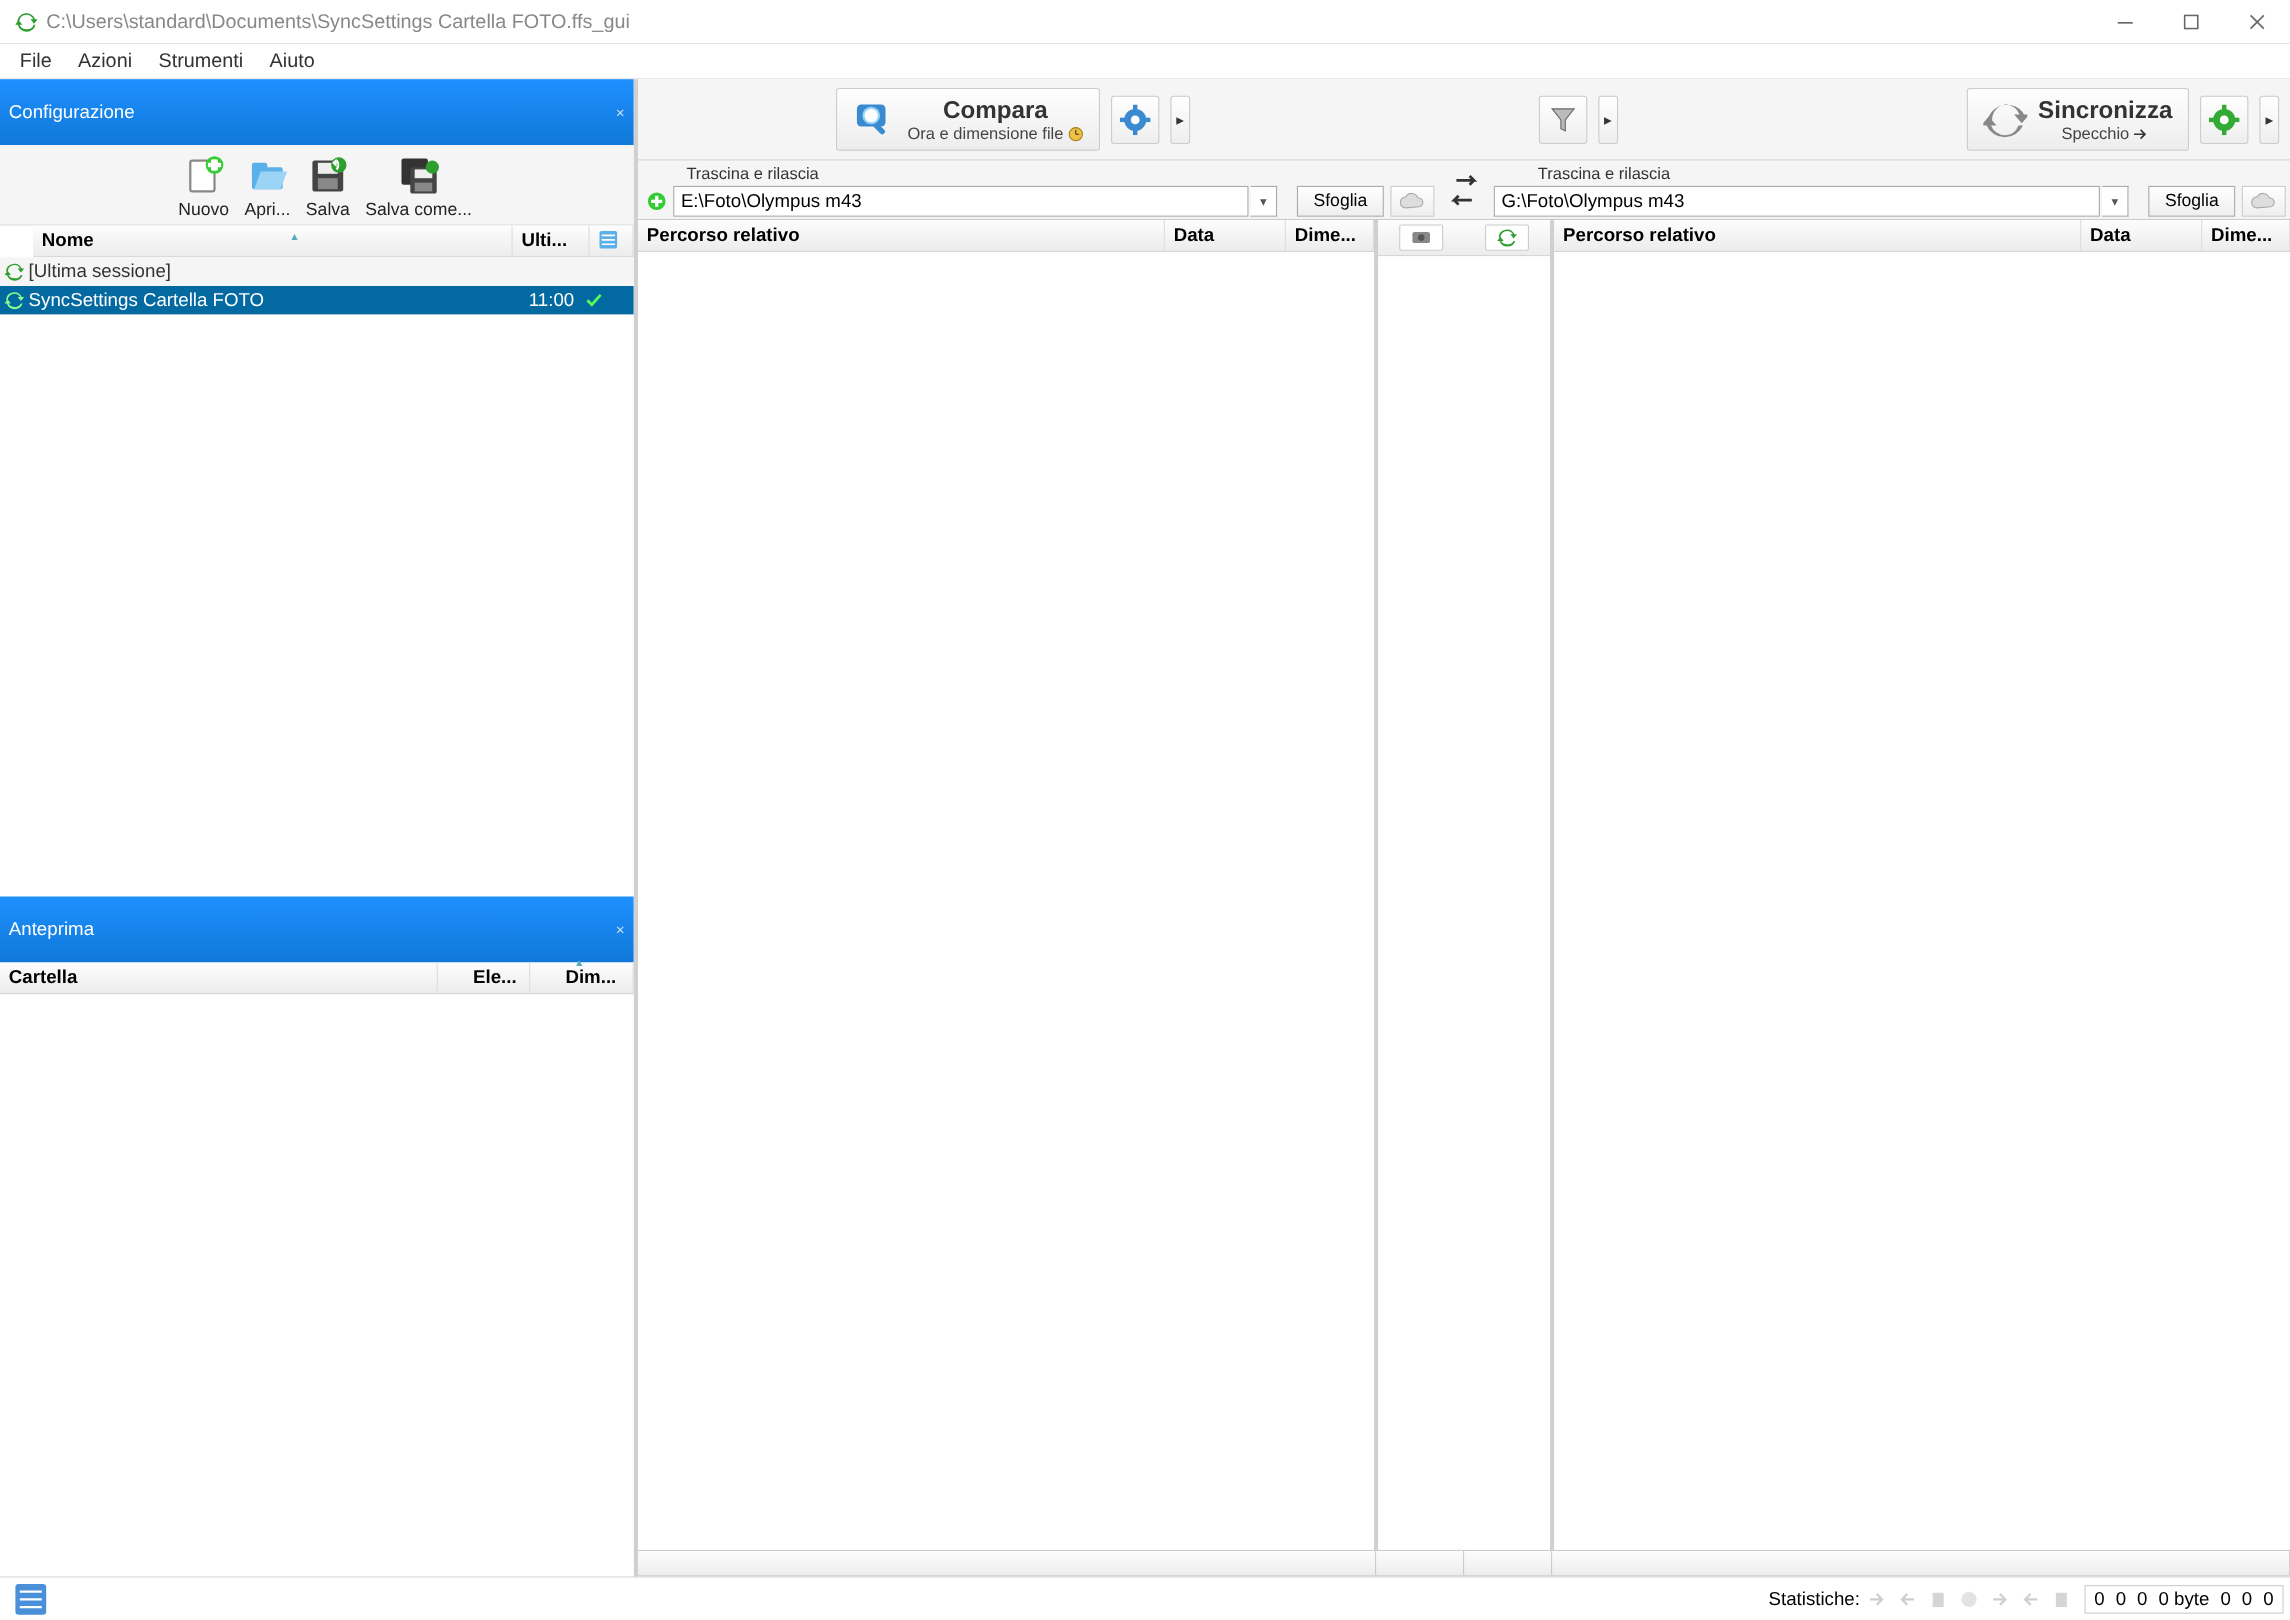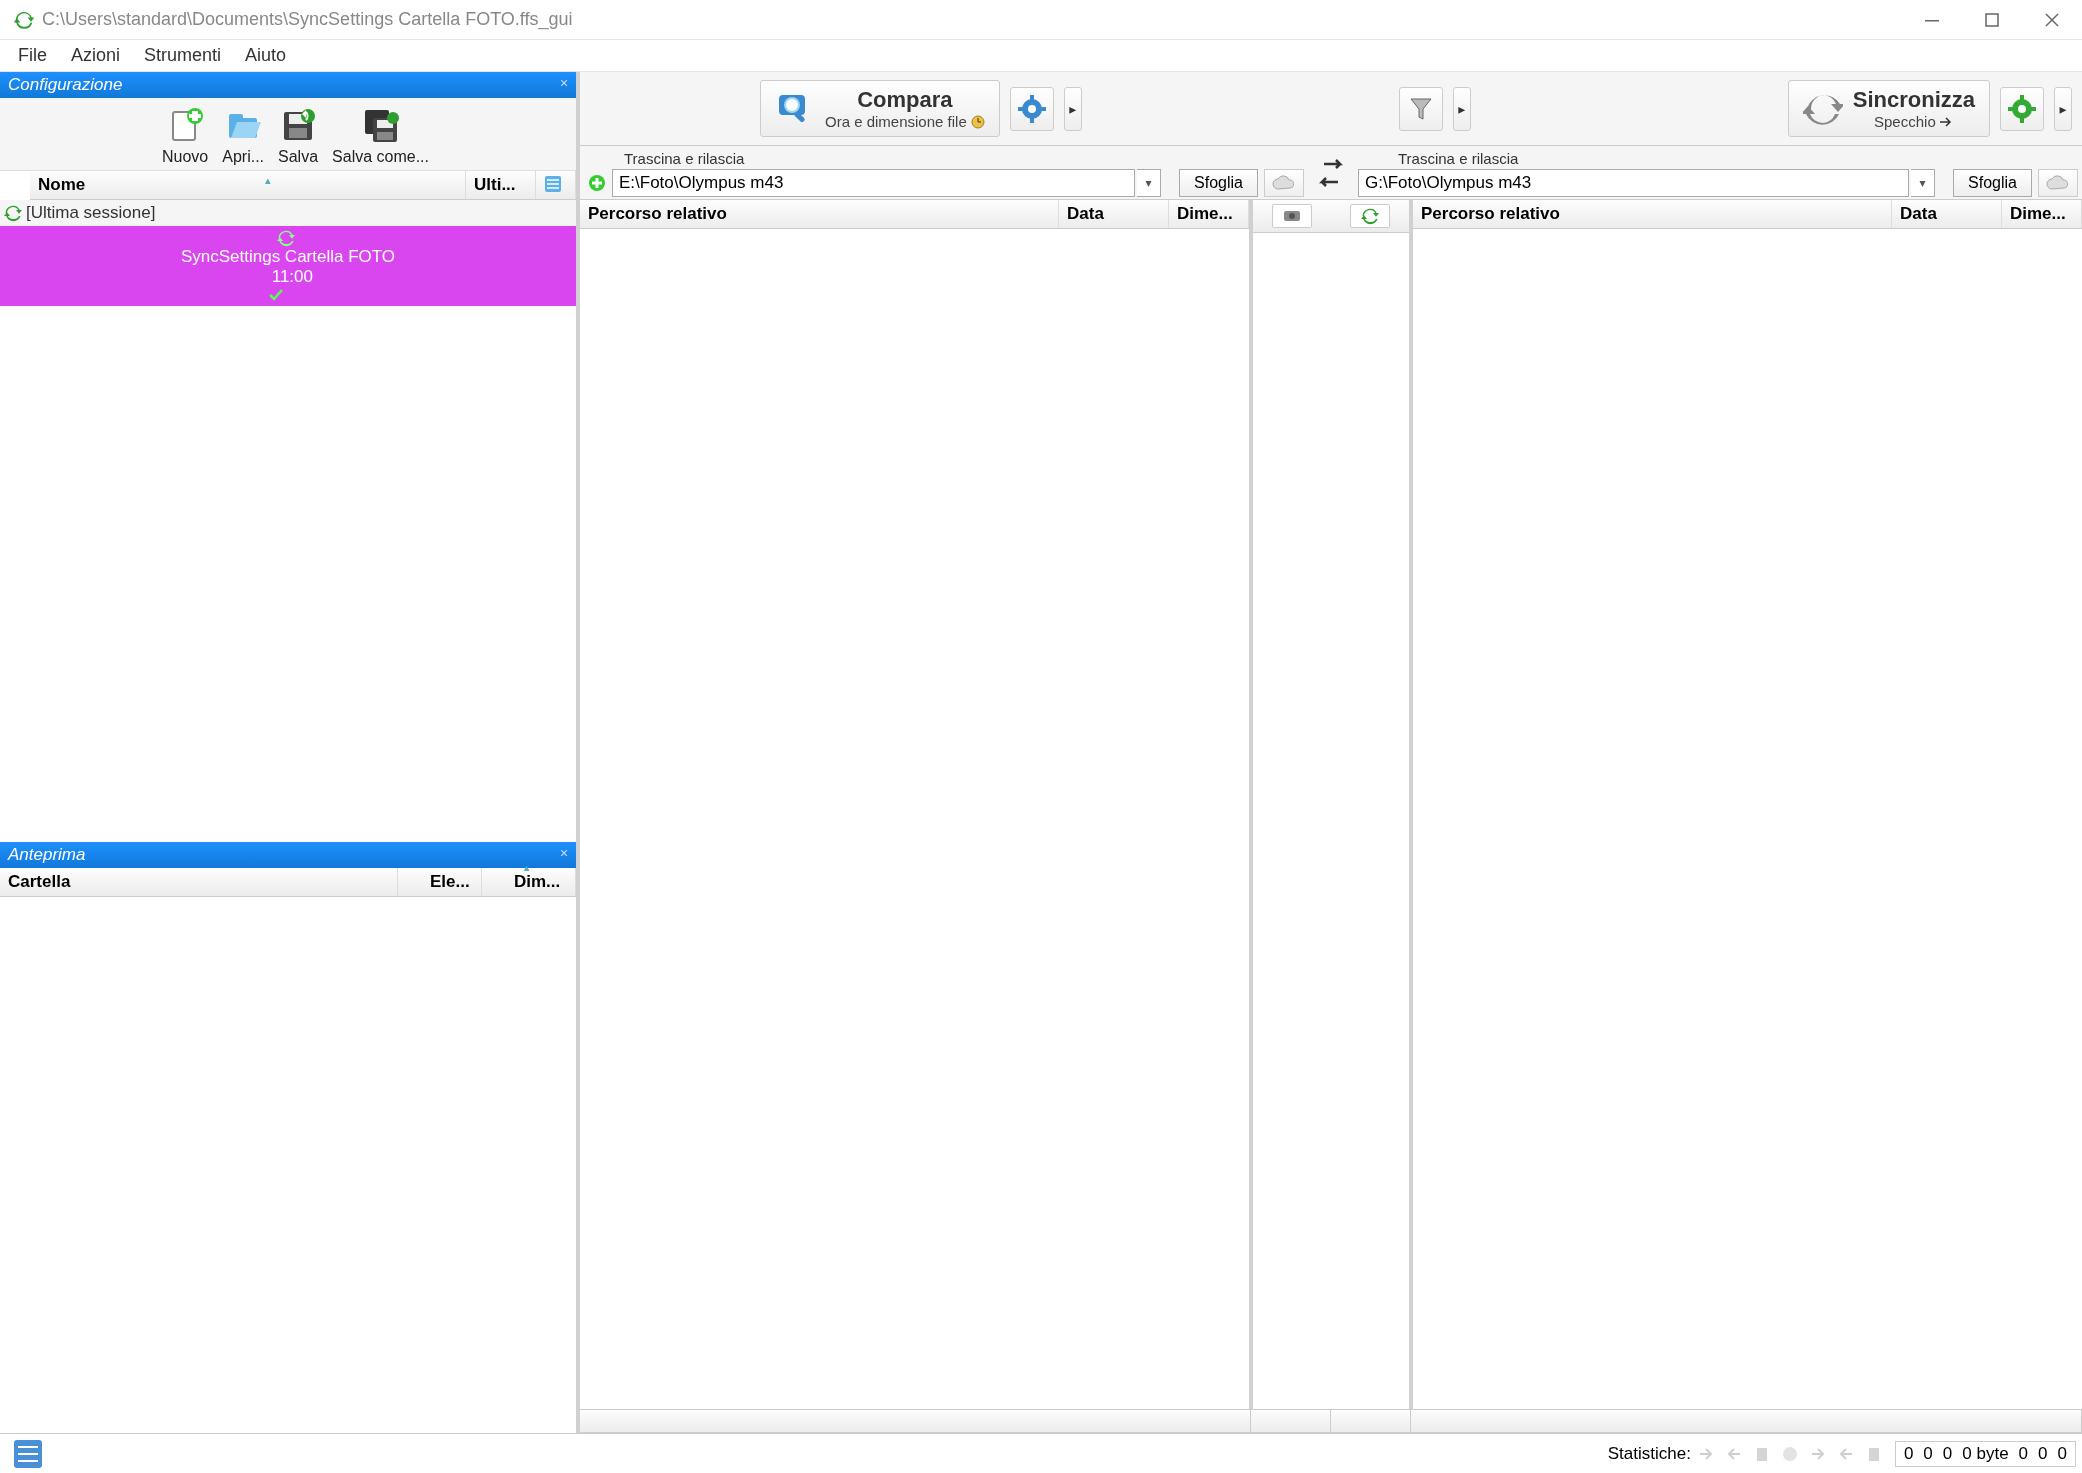--- a/index.html
+++ b/index.html
@@ -15,21 +15,21 @@
 
 .menubar { height: 32px; display: flex; align-items: center; background: #fff; padding: 0 6px; border-bottom: 1px solid #e5e5e5; }
 .menubar .menu-item { padding: 4px 12px; color: #333; font-size: 18px; }
 
 
 .main { display: flex; height: calc(100% - 40px - 32px - 40px); }
 .left-pane { width: 580px; display: flex; flex-direction: column; border-right: 4px solid #d0d0d0; }
 .right-pane { flex: 1; display: flex; flex-direction: column; background: #fff; }
 
 
-.panel-header { background: linear-gradient(#1e90ff,#1078d8); color: #fff; padding: 3px 8px; font-size: 17px; display: flex; align-items: flex-start; font-style: italic; }
+.panel-header { background: linear-gradient(#1e90ff,#1078d8); color: #fff; padding: 20px 8px; font-size: 17px; display: flex; align-items: center; }
 .panel-header .close-x { margin-left: auto; cursor: pointer; color: #cde; font-size: 14px; }
 
 
 .cfg-toolbar { background: #f5f5f5; padding: 6px 8px 2px 8px; border-bottom: 1px solid #ddd; }
 .cfg-toolbar .btn-row { display: flex; gap: 6px; justify-content: flex-start; padding-left: 150px;}
 .cfg-toolbar .btn { display: flex; flex-direction: column; align-items: center; padding: 2px 4px; }
 .cfg-toolbar .btn .icon { width: 40px; height: 40px; }
 .cfg-toolbar .btn .lbl { font-size: 16px; color: #222; margin-top: 2px; }
 
 
@@ -37,21 +37,21 @@
 .cfg-list-header .col { padding: 4px 8px; border-right: 1px solid #ddd; }
 .cfg-col-name { flex: 1; }
 .cfg-col-last { width: 70px; }
 .cfg-col-icon { width: 40px; text-align: center; }
 .sort-indicator { display:inline-block; margin-left: 180px; color:#5ab; font-size:10px; vertical-align:top;}
 
 
 .cfg-list { flex: 0 0 auto; background: #fff; }
 .cfg-row { display: flex; align-items: center; padding: 3px 4px; font-size: 17px; }
 .cfg-row.last-session { background: #f5f5f5; color: #333; }
-.cfg-row.selected { background: #d946ef; color: #fff; flex-direction: column; }
+.cfg-row.selected { background: #0369a1; color: #fff; }
 .cfg-row .row-icon { width: 18px; height: 18px; margin-right: 4px; }
 .cfg-row .row-name { flex: 1; }
 .cfg-row .row-time { width: 70px; text-align: right; padding-right: 10px;}
 .cfg-row .row-check { width: 40px; text-align: center; }
 
 .cfg-list-body { flex: 1; background: #fff; }
 
 
 .preview-header-cols { display: flex; background: linear-gradient(#fdfdfd,#ececec); border-bottom: 1px solid #ccc; font-size: 17px; font-weight: bold; gap: 24px; }
 .preview-header-cols .col { padding: 4px 8px; border-right: 1px solid #ddd; }

